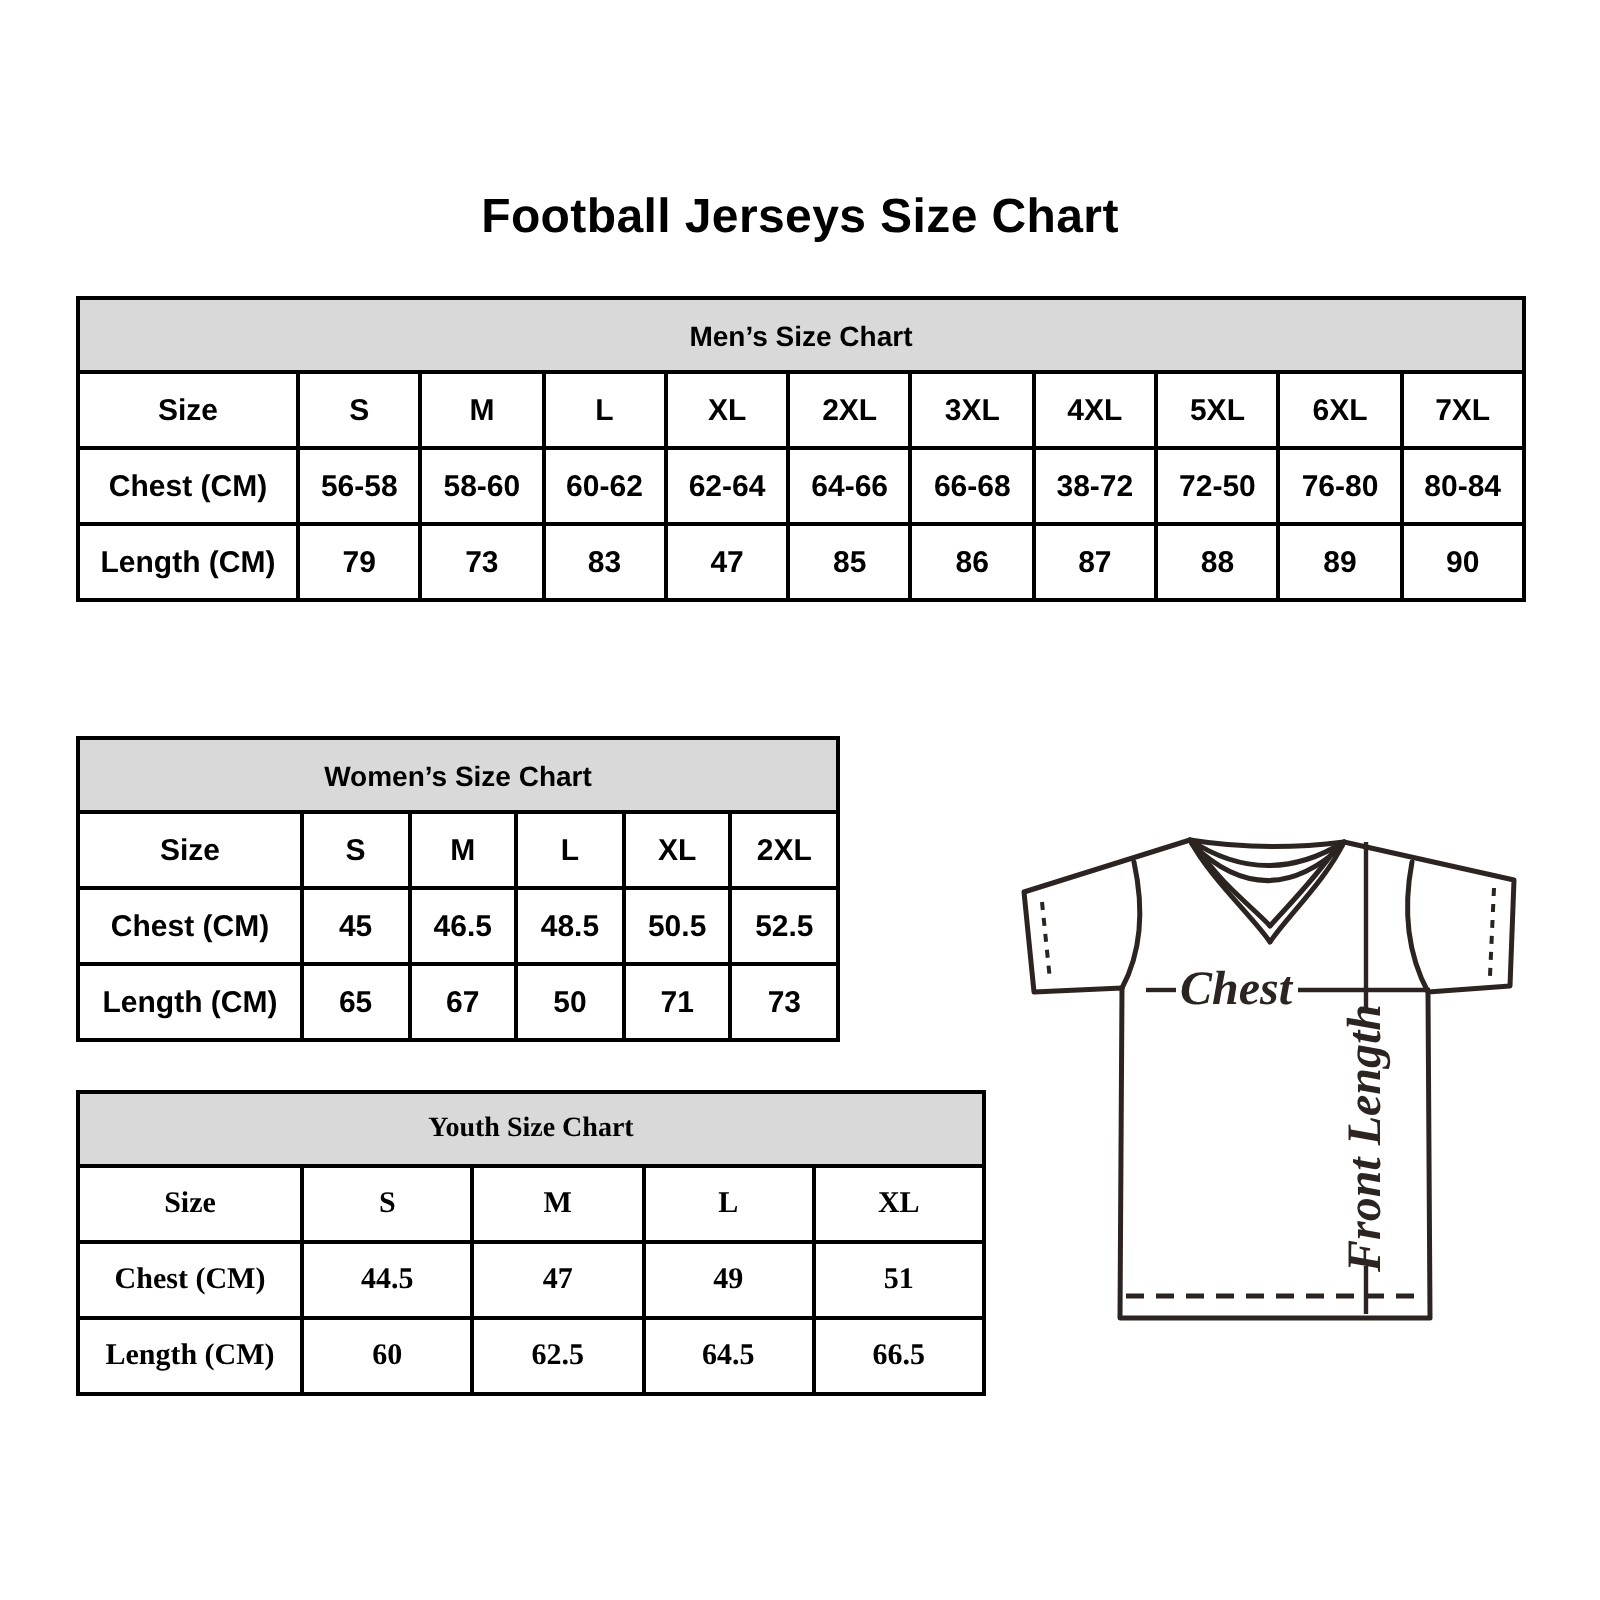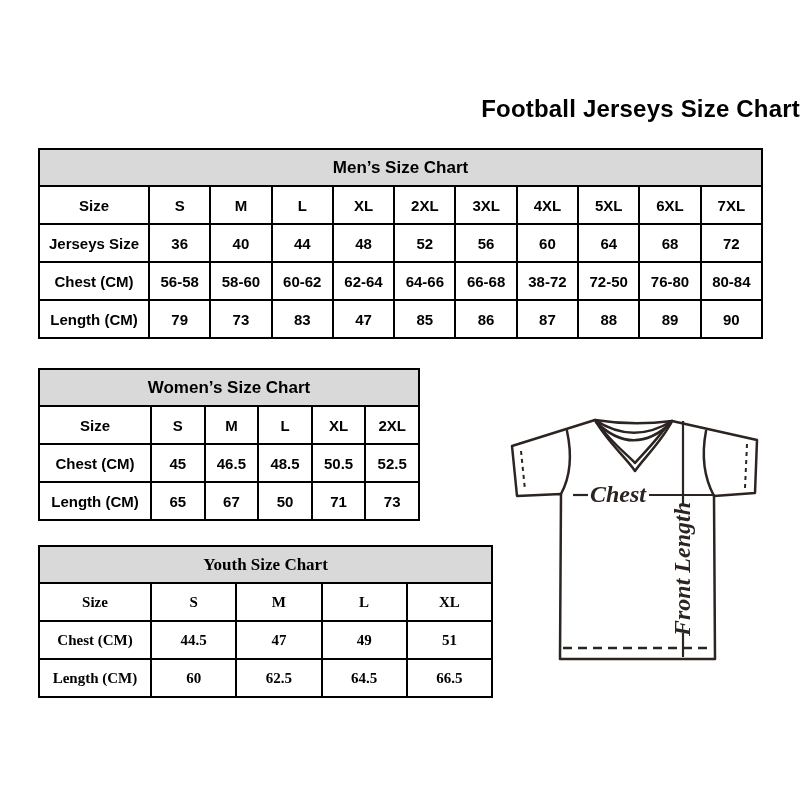--- a/index.html
+++ b/index.html
@@ -2,32 +2,32 @@
 <html><head>
 <meta charset="utf-8">
 <style>
   html,body{margin:0;padding:0;}
   body{
     width:800px;height:800px;background:#ffffff;position:relative;
     font-family:"Liberation Sans",sans-serif;color:#000;overflow:hidden;
   }
   .page-title{
     position:absolute;top:95px;left:0;width:800px;margin:0;
-    text-align:right;font-size:24px;font-weight:bold;letter-spacing:.2px;
+    text-align:center;font-size:24px;font-weight:bold;letter-spacing:.2px;
   }
   table.sizetable{
     position:absolute;border-collapse:collapse;table-layout:fixed;background:#fff;
   }
   table.sizetable td{
     border:2px solid #000;text-align:center;vertical-align:middle;
     font-weight:bold;font-size:15px;padding:0;height:36px;
     overflow:hidden;white-space:nowrap;
   }
   table.sizetable td.titlecell{
-    background:#d9d9d9;font-size:17px;height:35px;text-align:center;
+    background:#d9d9d9;font-size:14px;height:35px;text-align:center;
   }
   #men{left:38px;top:148px;width:725px;}
   #women{left:38px;top:368px;width:382px;}
   #youth{left:38px;top:545px;width:455px;font-family:Liberation Serif, serif;}
   #men col.labelcol{width:110px;}
   #women col.labelcol,#youth col.labelcol{width:112px;}
   #jersey{position:absolute;left:505px;top:393px;width:275px;height:280px;}
 </style>
 </head>
 <body>
@@ -50,33 +50,20 @@
         <td>S</td>
         <td>M</td>
         <td>L</td>
         <td>XL</td>
         <td>2XL</td>
         <td>3XL</td>
         <td>4XL</td>
         <td>5XL</td>
         <td>6XL</td>
         <td>7XL</td>
-      </tr>
-      <tr>
-        <td class="rowlabel">Jerseys Size</td>
-        <td>36</td>
-        <td>40</td>
-        <td>44</td>
-        <td>48</td>
-        <td>52</td>
-        <td>56</td>
-        <td>60</td>
-        <td>64</td>
-        <td>68</td>
-        <td>72</td>
       </tr>
       <tr>
         <td class="rowlabel">Chest (CM)</td>
         <td>56-58</td>
         <td>58-60</td>
         <td>60-62</td>
         <td>62-64</td>
         <td>64-66</td>
         <td>66-68</td>
         <td>38-72</td>

